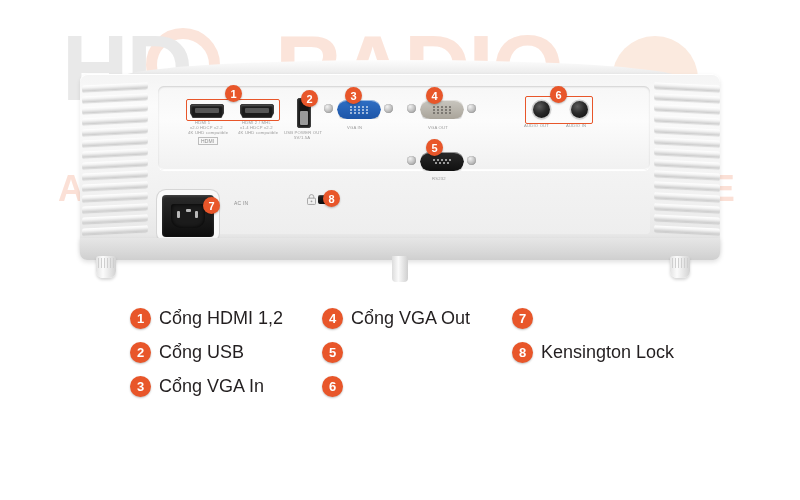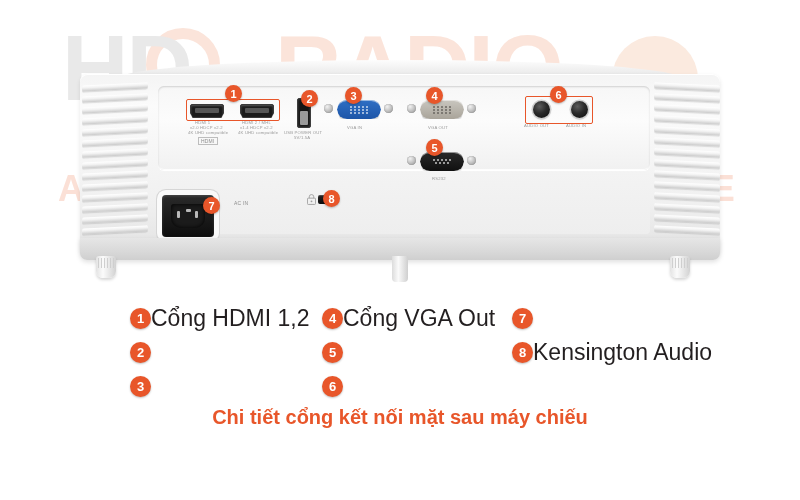--- a/index.html
+++ b/index.html
@@ -196,21 +196,21 @@
   #legend { position: absolute; left: 130px; top: 301px; width: 560px; }
   .leg-col { position: absolute; top: 0; }
   .leg-col.c1 { left: 0px; }
   .leg-col.c2 { left: 192px; }
   .leg-col.c3 { left: 382px; }
   .leg-row { display: flex; align-items: center; height: 34px; }
   .badge.leg {
     width: 21px; height: 21px; font-size: 13px; position: relative; flex: 0 0 auto;
   }
   .leg-label {
-    margin-left: 0; font-size: 23px; color: #231f20; white-space: nowrap;
+    margin-left: 8px; font-size: 18px; color: #231f20; white-space: nowrap;
     font-family: "Liberation Sans", "DejaVu Sans", sans-serif;
   }
 
   #caption {
     position: absolute; left: 0; top: 406px; width: 800px; text-align: center;
     color: #e8562a; font-size: 20px; font-weight: 700;
     font-family: "Liberation Sans", "DejaVu Sans", sans-serif;
   }
 </style>
 </head>
@@ -398,23 +398,25 @@
   </div>
 
   <div id="legend">
     <div class="leg-col c1">
       <div class="leg-row">
         <div class="badge leg">1</div>
         <div class="leg-label">Cổng HDMI 1,2</div>
       </div>
       <div class="leg-row">
         <div class="badge leg">2</div>
+        <div class="leg-label">Cổng USB</div>
       </div>
       <div class="leg-row">
         <div class="badge leg">3</div>
+        <div class="leg-label">Cổng VGA In</div>
       </div>
     </div>
 
     <div class="leg-col c2">
       <div class="leg-row">
         <div class="badge leg">4</div>
         <div class="leg-label">Cổng VGA Out</div>
       </div>
       <div class="leg-row">
         <div class="badge leg">5</div>
@@ -423,19 +425,18 @@
         <div class="badge leg">6</div>
       </div>
     </div>
 
     <div class="leg-col c3">
       <div class="leg-row">
         <div class="badge leg">7</div>
       </div>
       <div class="leg-row">
         <div class="badge leg">8</div>
-        <div class="leg-label">Kensington Audio</div>
+        <div class="leg-label">Kensington Lock</div>
       </div>
     </div>
   </div>
 
-  <div id="caption">Chi tiết cổng kết nối mặt sau máy chiếu</div>
 </div>
 
 </body></html>

